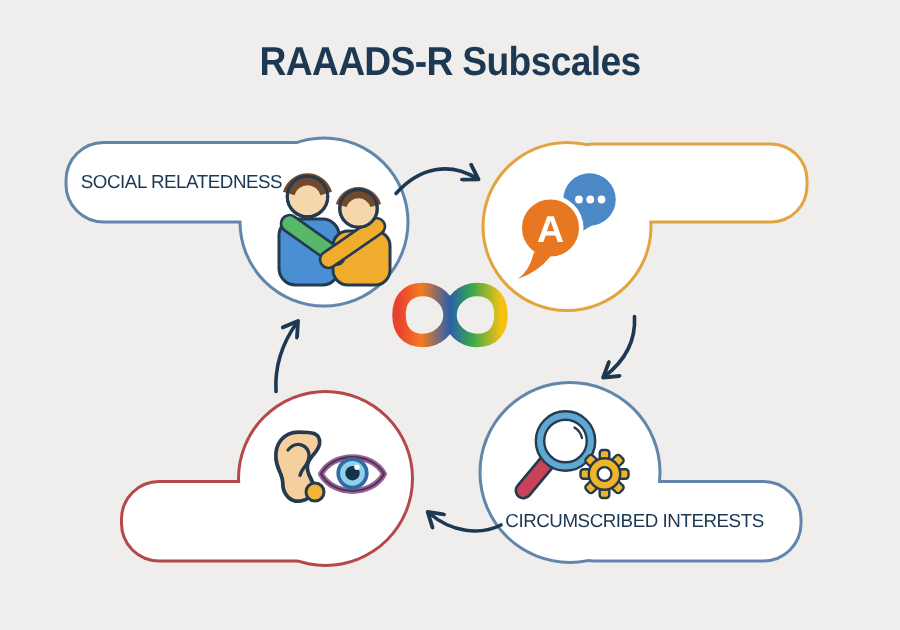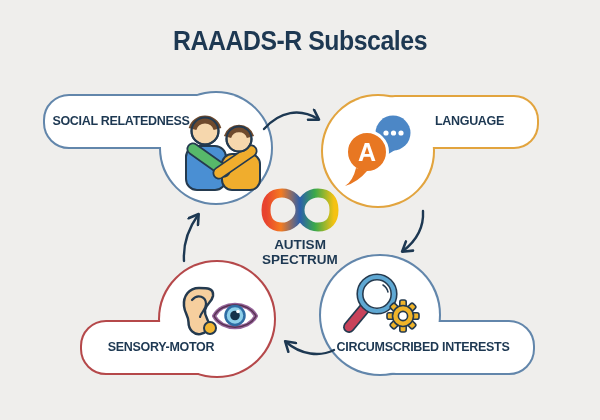--- a/index.html
+++ b/index.html
@@ -6,21 +6,21 @@
   body{width:600px;height:420px;overflow:hidden;background:#efeeec;font-family:"Liberation Sans",sans-serif;}
   .canvas{position:relative;width:600px;height:420px;background:#efeeec;}
   .layer{position:absolute;left:0;top:0;}
   .title{
     position:absolute;left:0;right:0;top:26px;text-align:center;
     font-size:27px;font-weight:700;color:#1d3852;letter-spacing:-0.5px;
     transform:scaleX(0.92);
   }
   .node-label{
     position:absolute;display:flex;align-items:center;justify-content:center;
-    font-size:12.5px;font-weight:700;color:#1d3852;letter-spacing:-0.3px;
+    font-size:12.5px;font-weight:400;color:#1d3852;letter-spacing:-0.3px;
     text-align:center;line-height:1.05;
   }
   .lbl-social{left:48px;top:96px;width:146px;height:51px;}
   .lbl-language{left:402px;top:97px;width:135px;height:50px;}
   .lbl-sensory{left:84px;top:322px;width:154px;height:51px;}
   .lbl-circum{left:333px;top:322px;width:180px;height:51px;}
   .center-label{
     position:absolute;left:230px;top:237px;width:140px;text-align:center;
     font-size:13.5px;font-weight:700;color:#1d3852;line-height:15px;letter-spacing:0px;
   }
@@ -141,24 +141,18 @@
         <circle r="10.5" fill="#f0b429" stroke="#243a4f" stroke-width="1.6"></circle>
         <circle r="4.6" fill="#ffffff" stroke="#243a4f" stroke-width="1.6"></circle>
       </g>
     </g>
   </svg>
 
   <div class="title">RAAADS-R Subscales</div>
 
   <div class="node-label lbl-social">SOCIAL RELATEDNESS</div>
 
-  <div class="node-label lbl-language">LANGUAGE</div>
 
-  <div class="node-label lbl-sensory">SENSORY-MOTOR</div>
 
   <div class="node-label lbl-circum">CIRCUMSCRIBED INTERESTS</div>
 
-  <div class="center-label">
-    <div>AUTISM</div>
-    <div>SPECTRUM</div>
-  </div>
 
 </div>
 
 </body></html>

